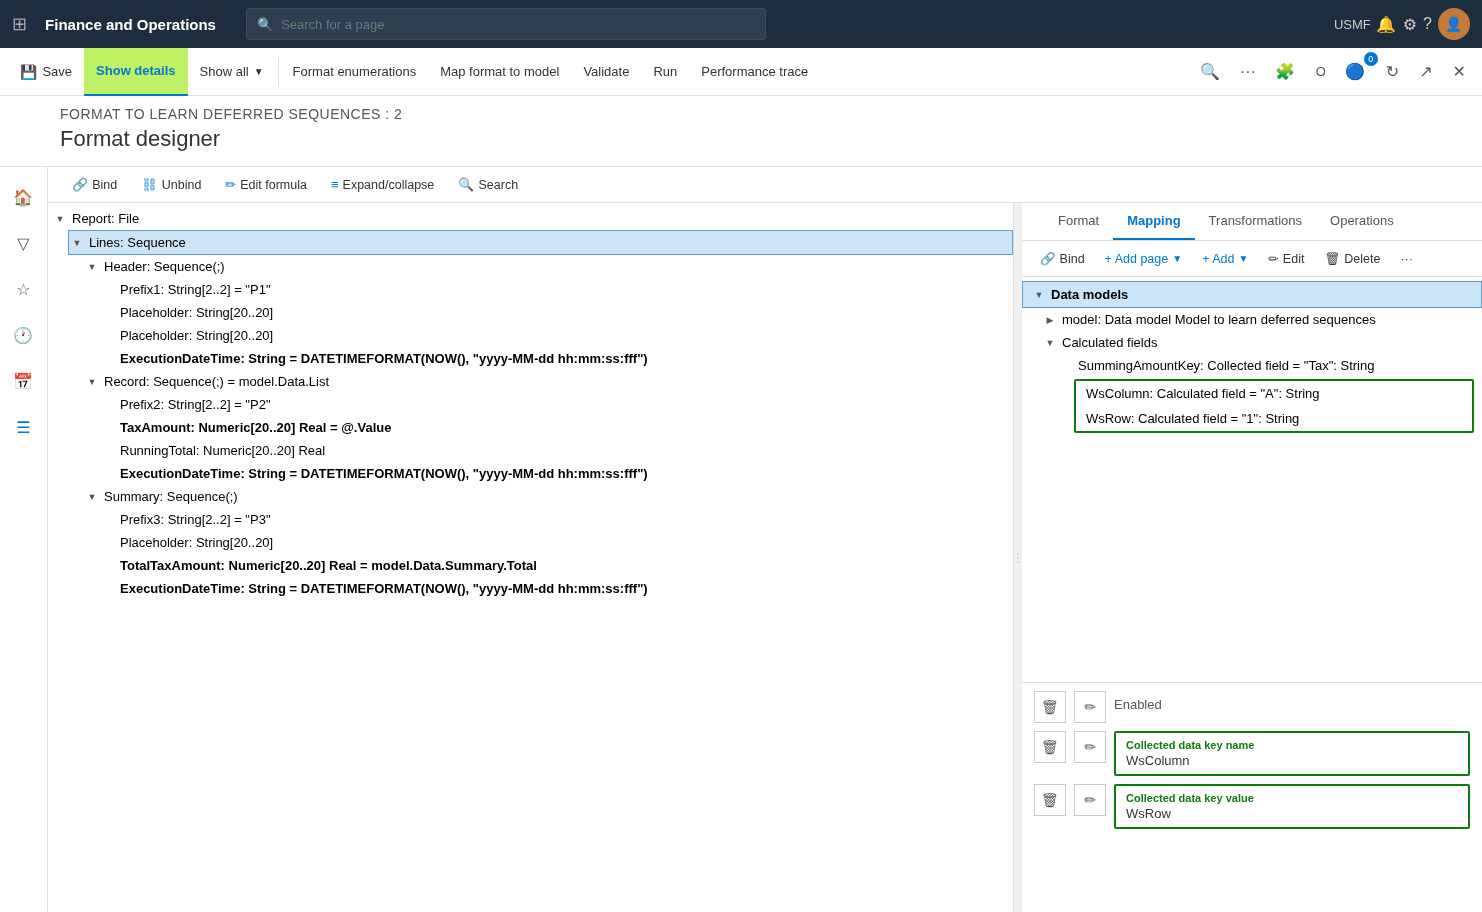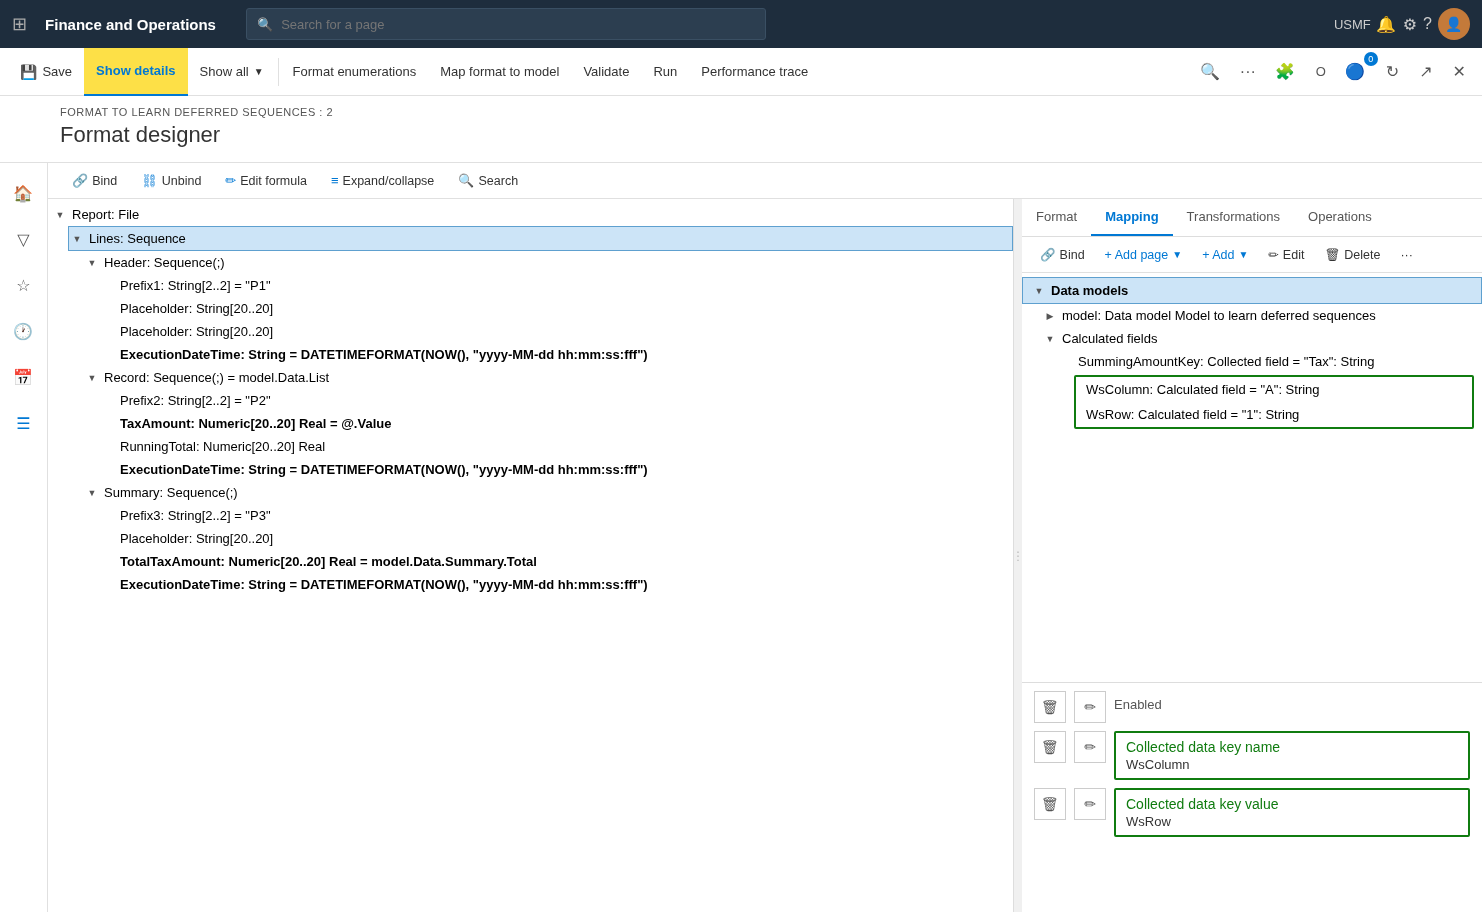--- a/index.html
+++ b/index.html
@@ -37,40 +37,40 @@
       display: flex;
       align-items: center;
       padding: 0 8px;
       gap: 0;
     }
     .cmd-btn {
       display: flex; align-items: center; gap: 5px; padding: 6px 12px;
       font-size: 13px; cursor: pointer; color: #333; border: none; background: transparent;
       height: 48px; white-space: nowrap;
     }
-    .cmd-btn.active { background: #fde047; border-bottom: 2px solid #0078d4; color: #0078d4; font-weight: 600; }
+    .cmd-btn.active { background: #bef264; border-bottom: 2px solid #0078d4; color: #0078d4; font-weight: 600; }
     .cmd-btn .icon { font-size: 14px; color: #555; }
     .cmd-separator { width: 1px; background: #e0e0e0; height: 28px; margin: 0 2px; }
     .cmd-right { margin-left: auto; display: flex; align-items: center; gap: 4px; }
     .cmd-right .icon-btn { font-size: 16px; color: #555; padding: 6px 8px; cursor: pointer; }
 
     
     .main-content {
       display: flex;
       flex-direction: column;
       height: calc(912px - 48px - 48px);
     }
 
     
     .page-header {
       background: #fff;
       padding: 10px 20px 14px 60px;
       border-bottom: 1px solid #e0e0e0;
     }
-    .page-header .breadcrumb { font-size: 11px; color: #555; text-transform: uppercase; letter-spacing: 0.5px; margin-bottom: 4px; }
+    .page-header .breadcrumb { font-size: 14px; color: #555; text-transform: uppercase; letter-spacing: 0.5px; margin-bottom: 4px; }
     .page-header .page-title { font-size: 22px; font-weight: 300; color: #333; }
 
     
     .content-area {
       display: flex;
       flex: 1;
       overflow: hidden;
     }
 
     
@@ -165,21 +165,21 @@
       display: flex;
       flex-direction: column;
       overflow: hidden;
     }
 
     
     .mapping-tabs {
       display: flex;
       align-items: center;
       border-bottom: 1px solid #ddd;
-      padding: 0 0;
+      padding: 0 22px;
       background: #fff;
     }
     .mapping-tab {
       padding: 10px 14px;
       font-size: 13px;
       cursor: pointer;
       color: #555;
       border-bottom: 2px solid transparent;
     }
     .mapping-tab.active { color: #0078d4; border-bottom-color: #0078d4; font-weight: 600; }
@@ -223,21 +223,21 @@
       gap: 8px;
     }
     .property-btn {
       width: 32px; height: 32px; border: 1px solid #ccc; background: #fff;
       display: flex; align-items: center; justify-content: center; cursor: pointer;
       font-size: 14px; color: #555; flex-shrink: 0;
     }
     .property-content {
       flex: 1; border: 2px solid #107c10; padding: 6px 10px; border-radius: 2px;
     }
-    .property-label { font-size: 14px; color: #107c10; font-weight: 400; margin-bottom: 2px; }
+    .property-label { font-size: 11px; color: #107c10; font-weight: 700; margin-bottom: 2px; }
     .property-value { font-size: 13px; color: #333; }
     .property-content.enabled {
       border: none; padding: 4px 0;
     }
     .property-enabled-label { font-size: 13px; color: #555; }
 
     
     .highlight-box {
       border: 2px solid #107c10;
       margin: 2px 8px;

